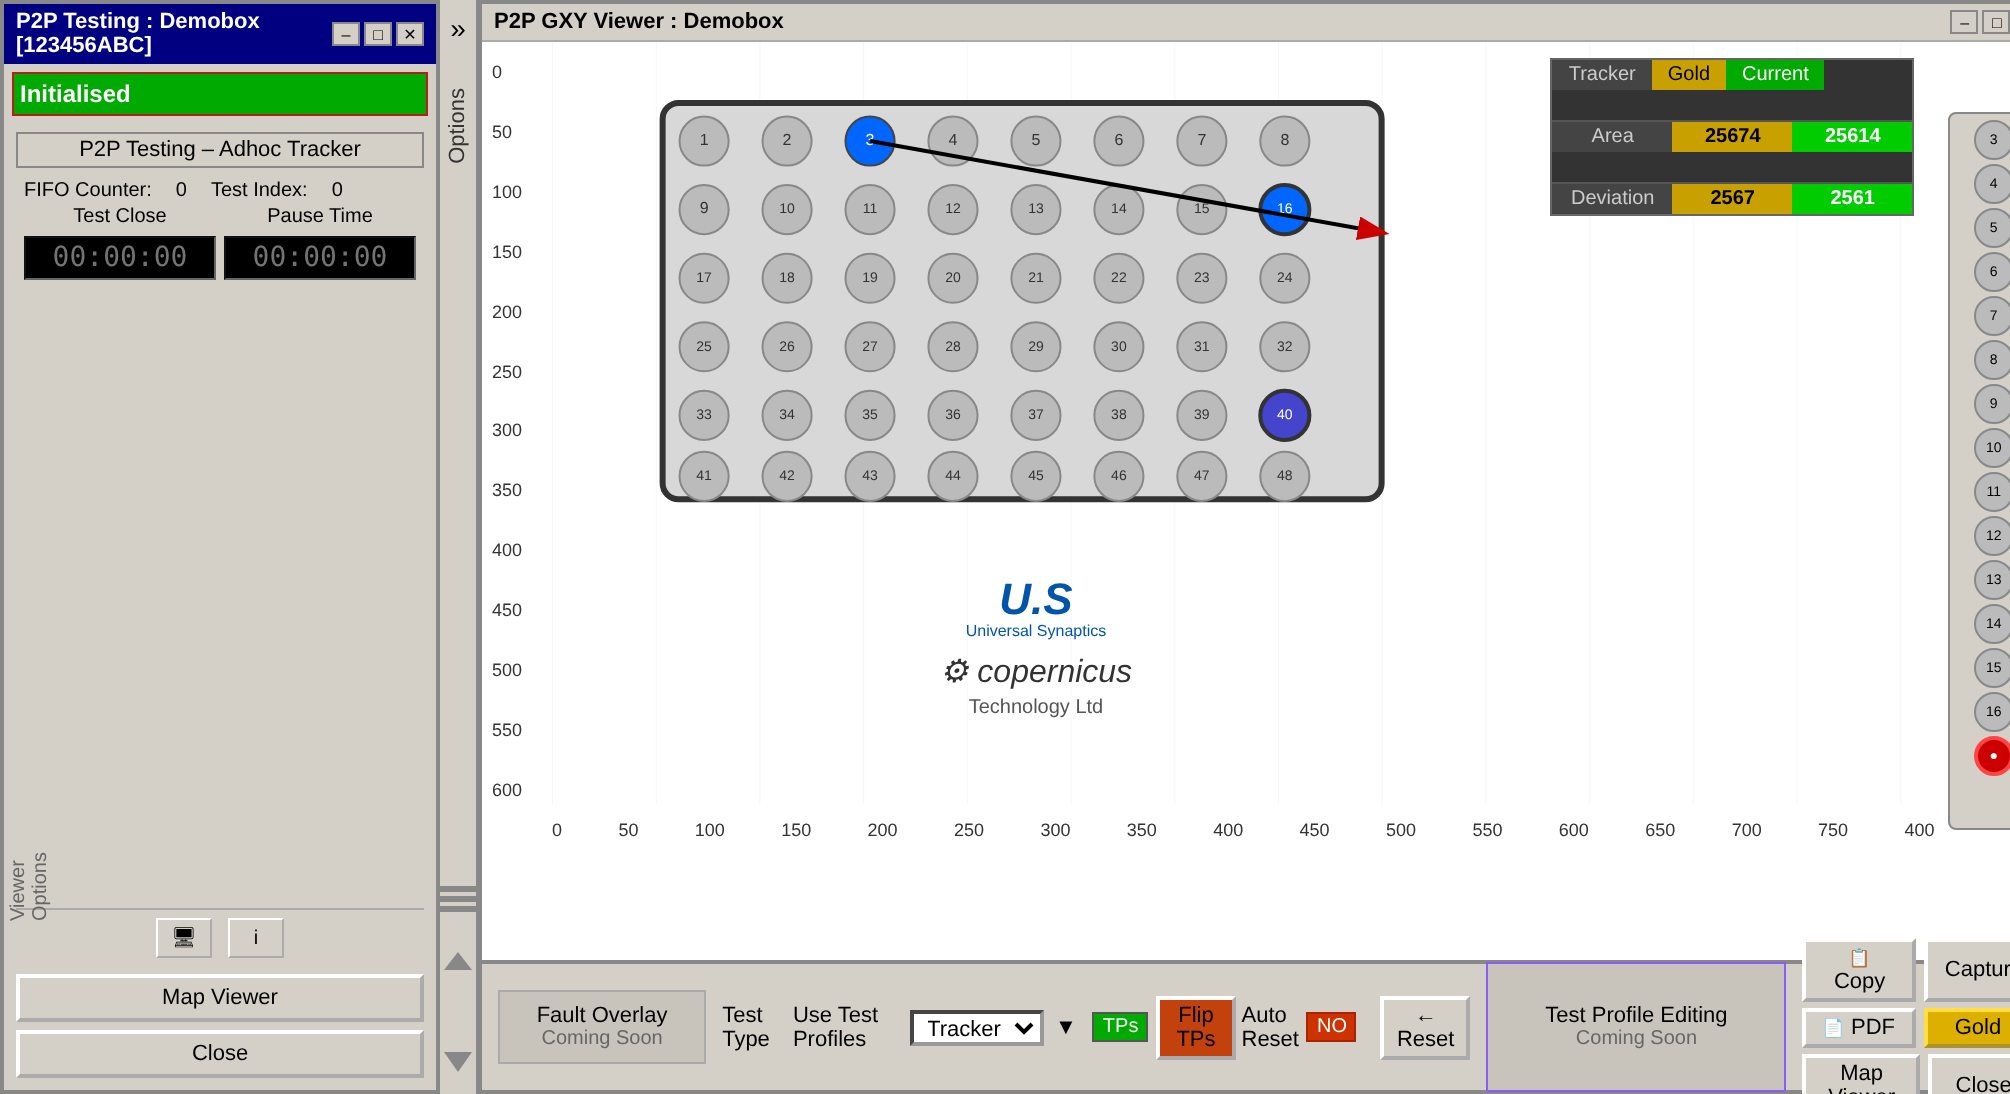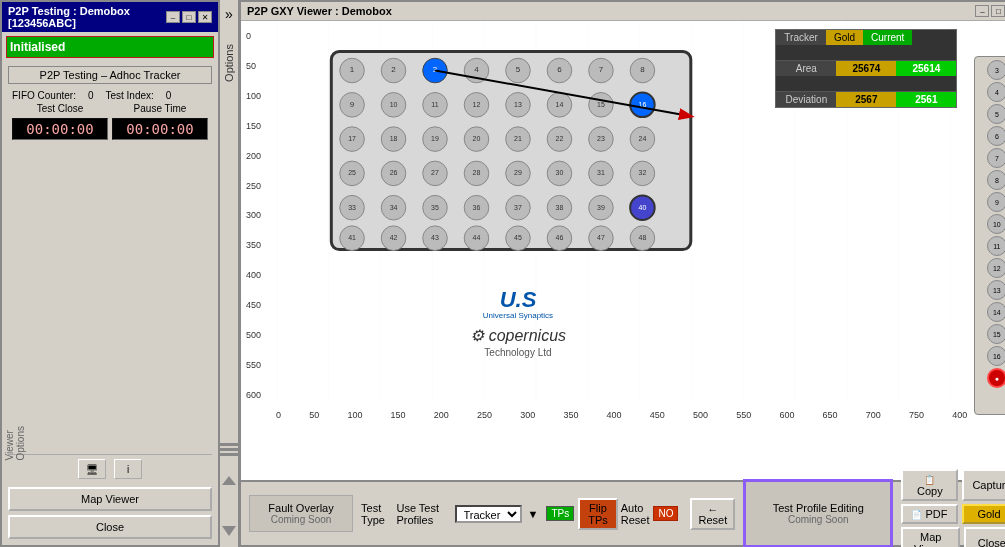--- a/index.html
+++ b/index.html
@@ -14,21 +14,21 @@
     .left-panel-title-bar .title-text { font-weight: bold; }
     .left-panel-title-bar .win-btns { display: flex; gap: 2px; }
     .left-panel-title-bar .win-btn { width: 14px; height: 12px; background: #d4d0c8; border: 1px solid #888; font-size: 8px; display: flex; align-items: center; justify-content: center; cursor: pointer; color: black; }
 
     .status-bar { background: #00aa00; color: white; text-align: left; padding: 3px; margin: 4px; font-weight: bold; font-size: 12px; border: 1px solid #b91c1c; }
 
     .tracker-section { padding: 4px 6px; }
     .tracker-label { text-align: center; font-size: 11px; margin-bottom: 4px; color: #000; background: #d4d0c8; border: 1px solid #888; padding: 2px; }
     .counter-row { display: flex; gap: 12px; font-size: 10px; padding: 2px 4px; }
     .time-row { display: flex; gap: 4px; padding: 4px 4px 2px 4px; }
-    .time-display { text-align: center; background: black; color: #fca5a5; font-family: monospace; font-size: 14px; padding: 2px 4px; border: 1px inset #666; flex: 1; }
+    .time-display { text-align: center; background: black; color: #737373; font-family: monospace; font-size: 14px; padding: 2px 4px; border: 1px inset #666; flex: 1; }
     .time-header { display: flex; gap: 4px; padding: 0 4px; }
     .time-header-item { flex: 1; text-align: center; font-size: 10px; }
 
     .viewer-options { color: #666; font-size: 10px; writing-mode: vertical-rl; transform: rotate(180deg); position: absolute; left: 2px; top: 280px; }
 
     .left-bottom { margin-top: auto; padding: 6px; display: flex; flex-direction: column; gap: 4px; }
     .map-viewer-btn { background: #d4d0c8; border: 2px outset #fff; padding: 4px; text-align: center; cursor: pointer; font-size: 11px; }
     .close-btn { background: #d4d0c8; border: 2px outset #fff; padding: 4px; text-align: center; cursor: pointer; font-size: 11px; }
 
     .left-icons { display: flex; justify-content: center; gap: 8px; padding: 4px; border-top: 1px solid #aaa; }
@@ -66,21 +66,21 @@
     .overlay-section { width: 130px; text-align: center; border: 1px solid #aaa; padding: 6px 4px; background: #c8c4bc; font-size: 11px; }
     .test-type-section { display: flex; flex-direction: row; gap: 3px; }
     .test-type-row { display: flex; align-items: center; gap: 4px; font-size: 11px; }
     .select-box { border: 2px inset #999; background: white; padding: 1px 3px; font-size: 11px; height: 18px; }
     .toggle-btn { background: #777; color: white; border: 1px solid #555; padding: 1px 4px; font-size: 10px; cursor: pointer; }
     .toggle-btn.active { background: #00aa00; }
     .flip-btn { background: #c2410c; border: 2px outset #fff; padding: 2px 8px; cursor: pointer; font-size: 11px; }
     .reset-btn { background: #d4d0c8; border: 2px outset #fff; padding: 2px 6px; cursor: pointer; font-size: 11px; }
     .auto-reset-row { display: flex; align-items: center; gap: 4px; font-size: 11px; }
     .no-btn { background: #cc3300; color: white; border: 1px solid #aa2200; padding: 1px 4px; font-size: 10px; cursor: pointer; }
-    .test-profile-section { border: 3px solid #8b5cf6; padding: 20px 8px; text-align: center; font-size: 11px; background: #c8c4bc; min-width: 150px; }
+    .test-profile-section { border: 1px solid #8b5cf6; padding: 20px 8px; text-align: center; font-size: 11px; background: #c8c4bc; min-width: 150px; }
     .right-btn-group { display: flex; flex-direction: column; gap: 3px; margin-left: auto; }
     .right-btn-row { display: flex; gap: 4px; }
     .action-btn { background: #d4d0c8; border: 2px outset #fff; padding: 2px 8px; cursor: pointer; font-size: 11px; min-width: 55px; text-align: center; }
     .action-btn.gold-btn { background: #ddb000; color: black; border: 2px outset #ffdd44; }
     .axis-y { position: absolute; top: 10px; bottom: 20px; left: 5px; display: flex; flex-direction: column; justify-content: space-between; font-size: 9px; color: #333; }
   </style>
 </head>
 <body>
 
 <div class="main-container">

